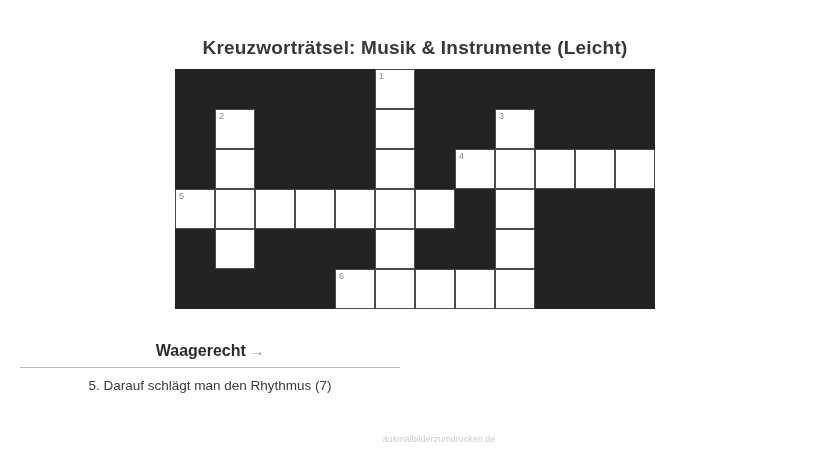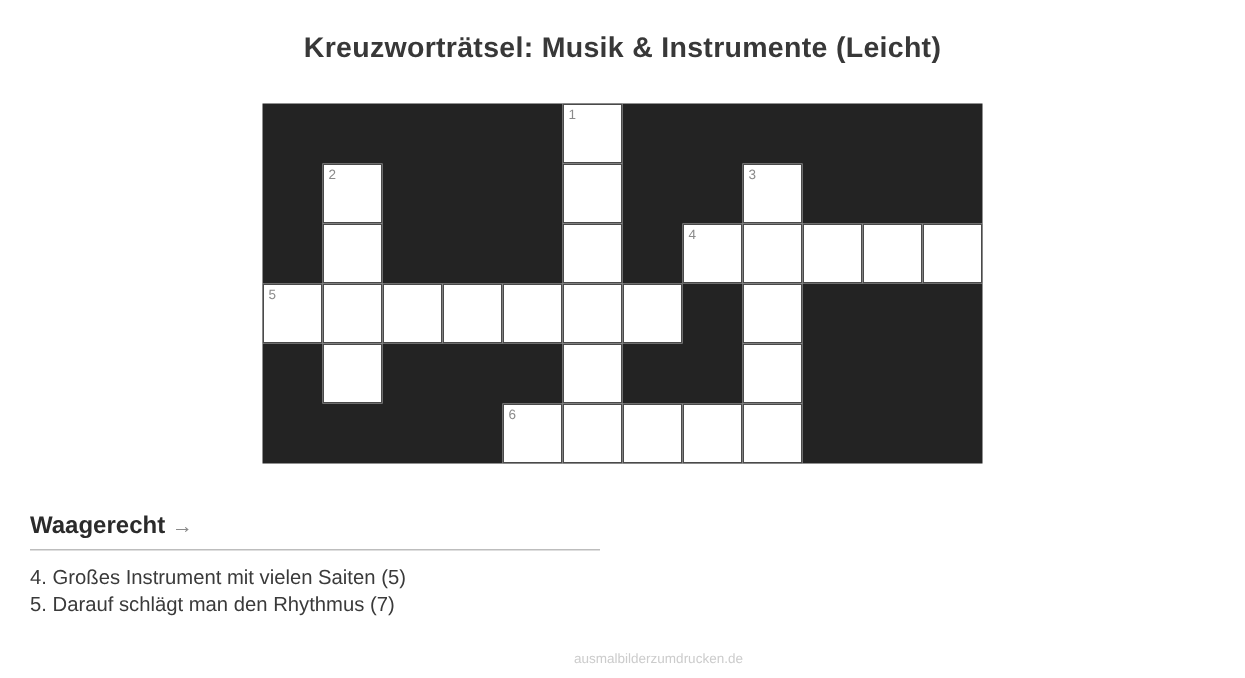--- a/index.html
+++ b/index.html
@@ -7,21 +7,21 @@
   body {
     width: 830px; height: 452px;
     background: #ffffff;
     font-family: "Liberation Sans", sans-serif;
     position: relative;
     overflow: hidden;
   }
   .page-title {
     position: absolute;
     top: 21px; left: 0; right: 0;
-    margin: 1px;
+    margin: 16px;
     text-align: center;
     font-size: 19px;
     font-weight: bold;
     color: #383838;
     letter-spacing: 0.2px;
   }
   .grid {
     position: absolute;
     left: 175px; top: 69px;
     width: 480px; height: 240px;
@@ -39,20 +39,21 @@
     font-size: 9px;
     line-height: 10px;
     color: #8a8a8a;
   }
   .clues {
     position: absolute;
     left: 20px; top: 342px;
     width: 790px;
     display: flex;
     gap: 30px;
+    text-align: center;
   }
   .clue-col { width: 380px; }
   .clue-heading {
     margin: 0;
     font-size: 16px;
     line-height: 17px;
     font-weight: bold;
     color: #2b2b2b;
     padding-bottom: 7px;
     border-bottom: 1px solid #bdbdbd;
@@ -125,21 +126,20 @@
     <div class="cell" style="left: 200px; top: 200px; border-color: rgb(74, 74, 74);"></div>
     <div class="cell" style="left: 240px; top: 200px; border-color: rgb(74, 74, 74);"></div>
     <div class="cell" style="left: 280px; top: 200px; border-color: rgb(74, 74, 74);"></div>
     <div class="cell" style="left: 320px; top: 200px; border-color: rgb(74, 74, 74);"></div>
   </div>
 
 <div class="clues">
   <div class="clue-col">
     <h2 class="clue-heading"><span>Waagerecht</span> <span class="arrow">→</span></h2>
     <ul class="clue-list" id="across-list">
-        <li>4. Großes Instrument mit vielen Saiten (5)</li>
         <li>5. Darauf schlägt man den Rhythmus (7)</li>
       </ul>
   </div>
   <div class="clue-col">
   </div>
 </div>
 
 <div class="footer">ausmalbilderzumdrucken.de</div>
 
 </body></html>

